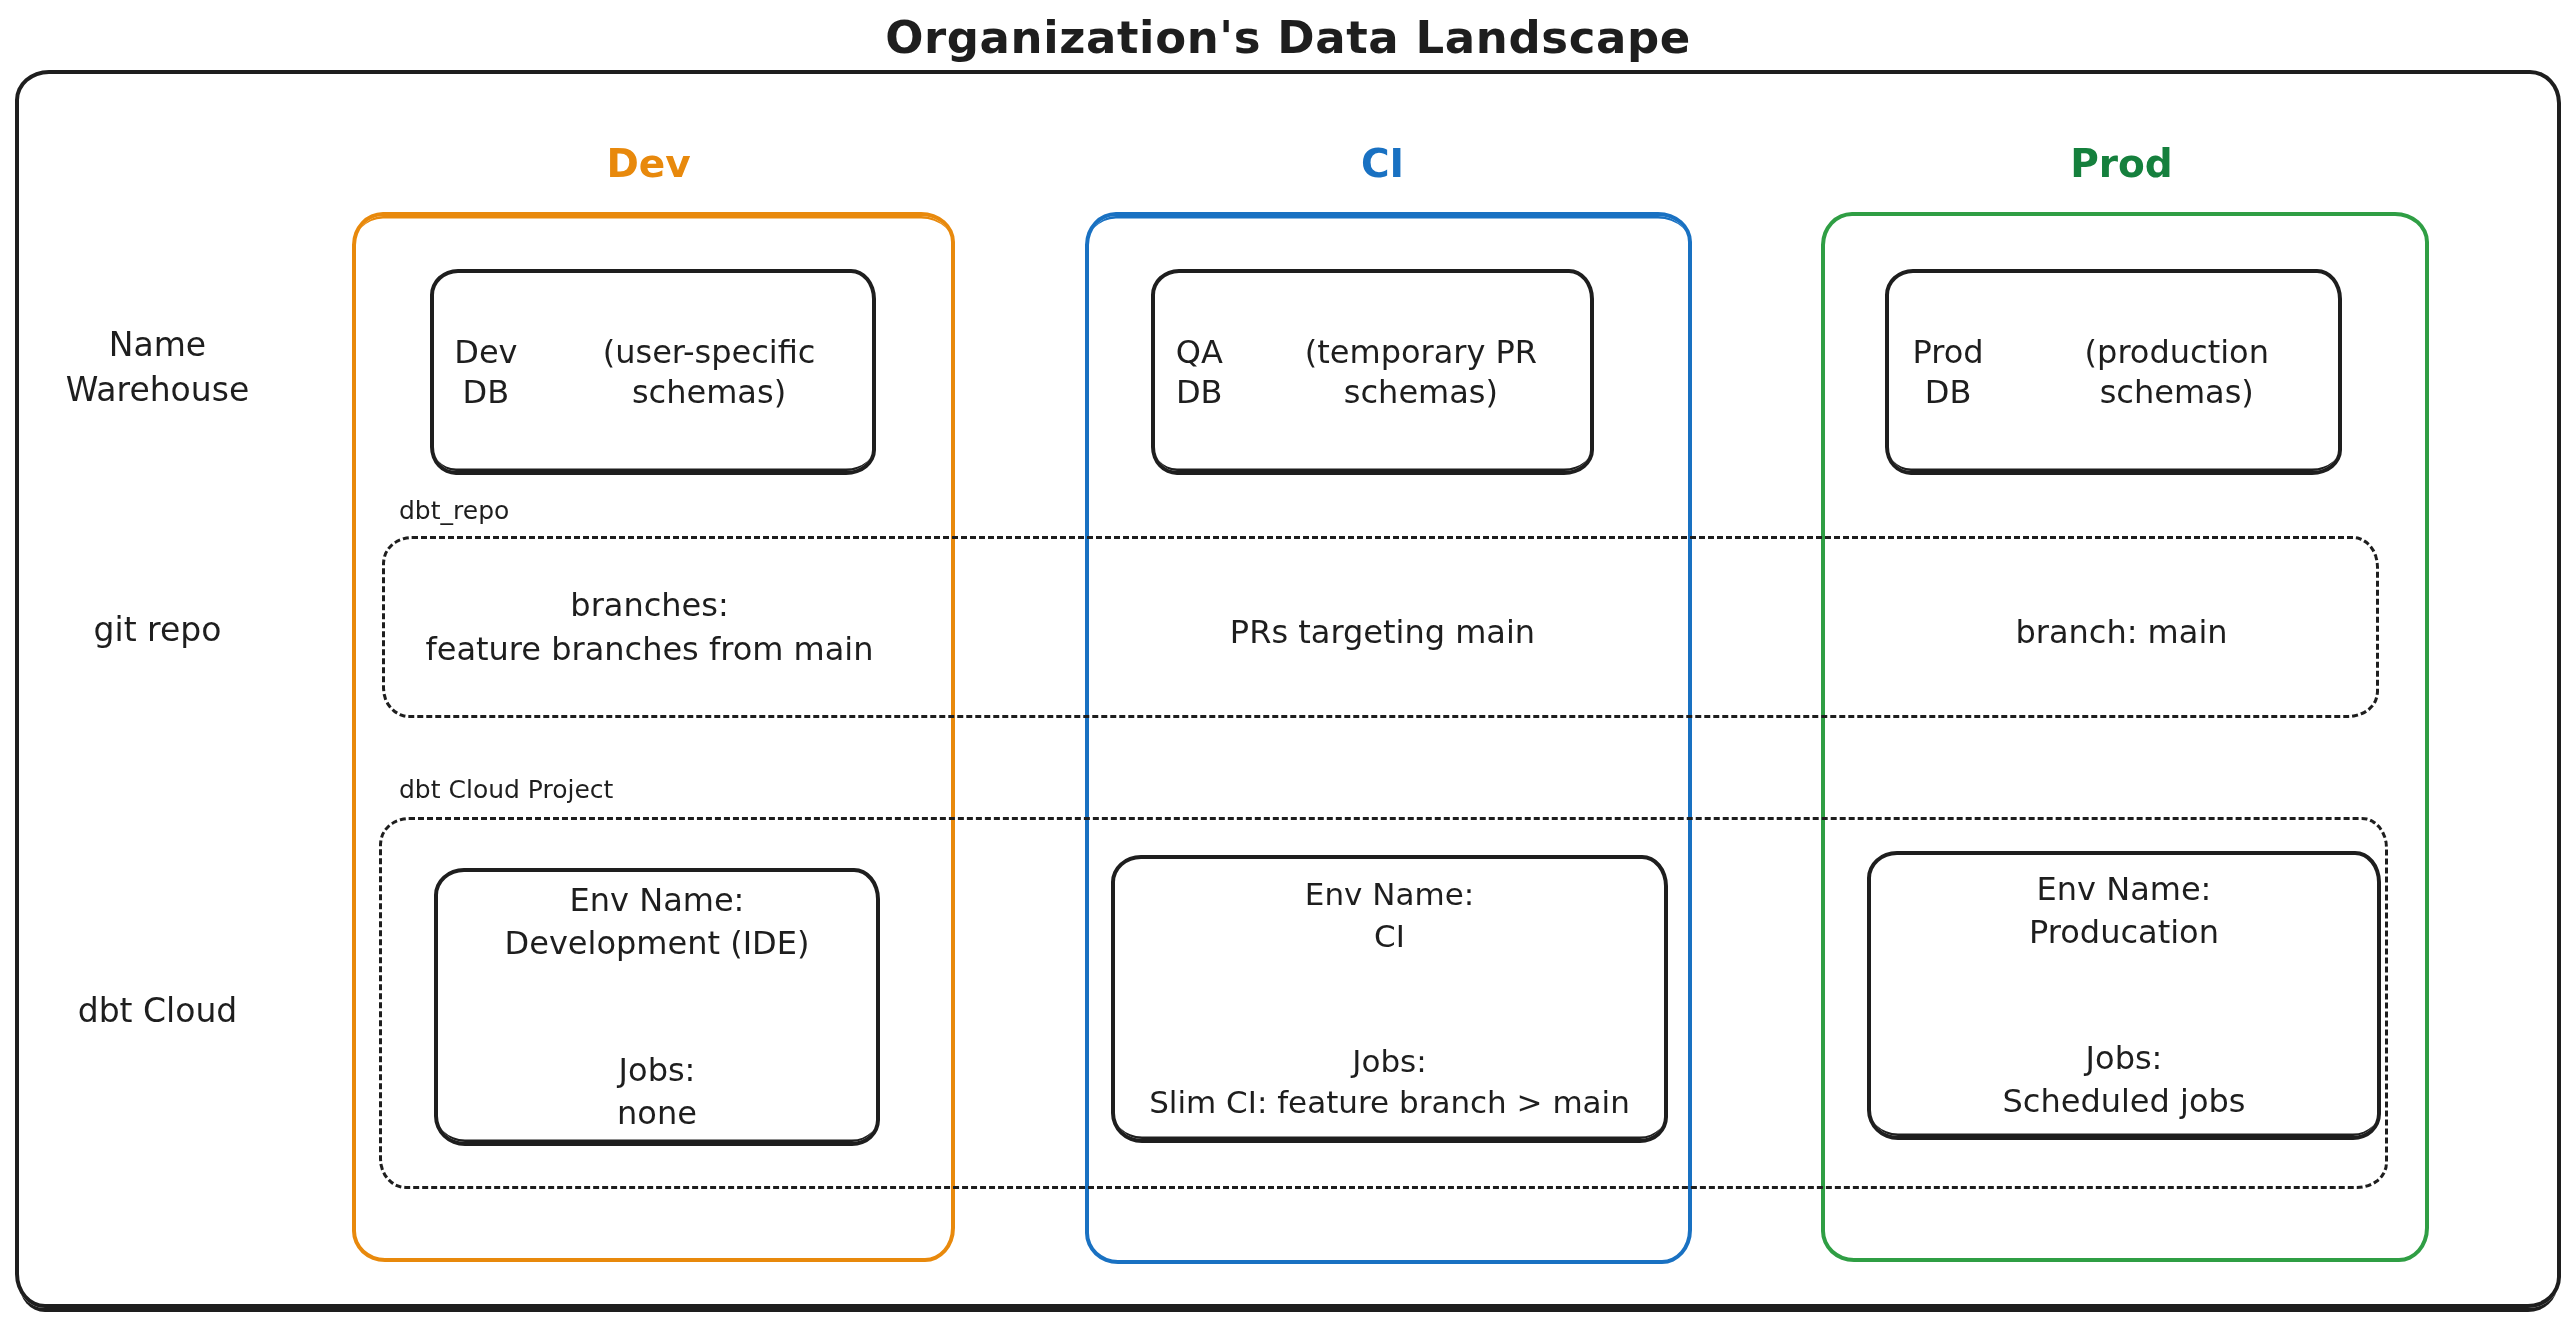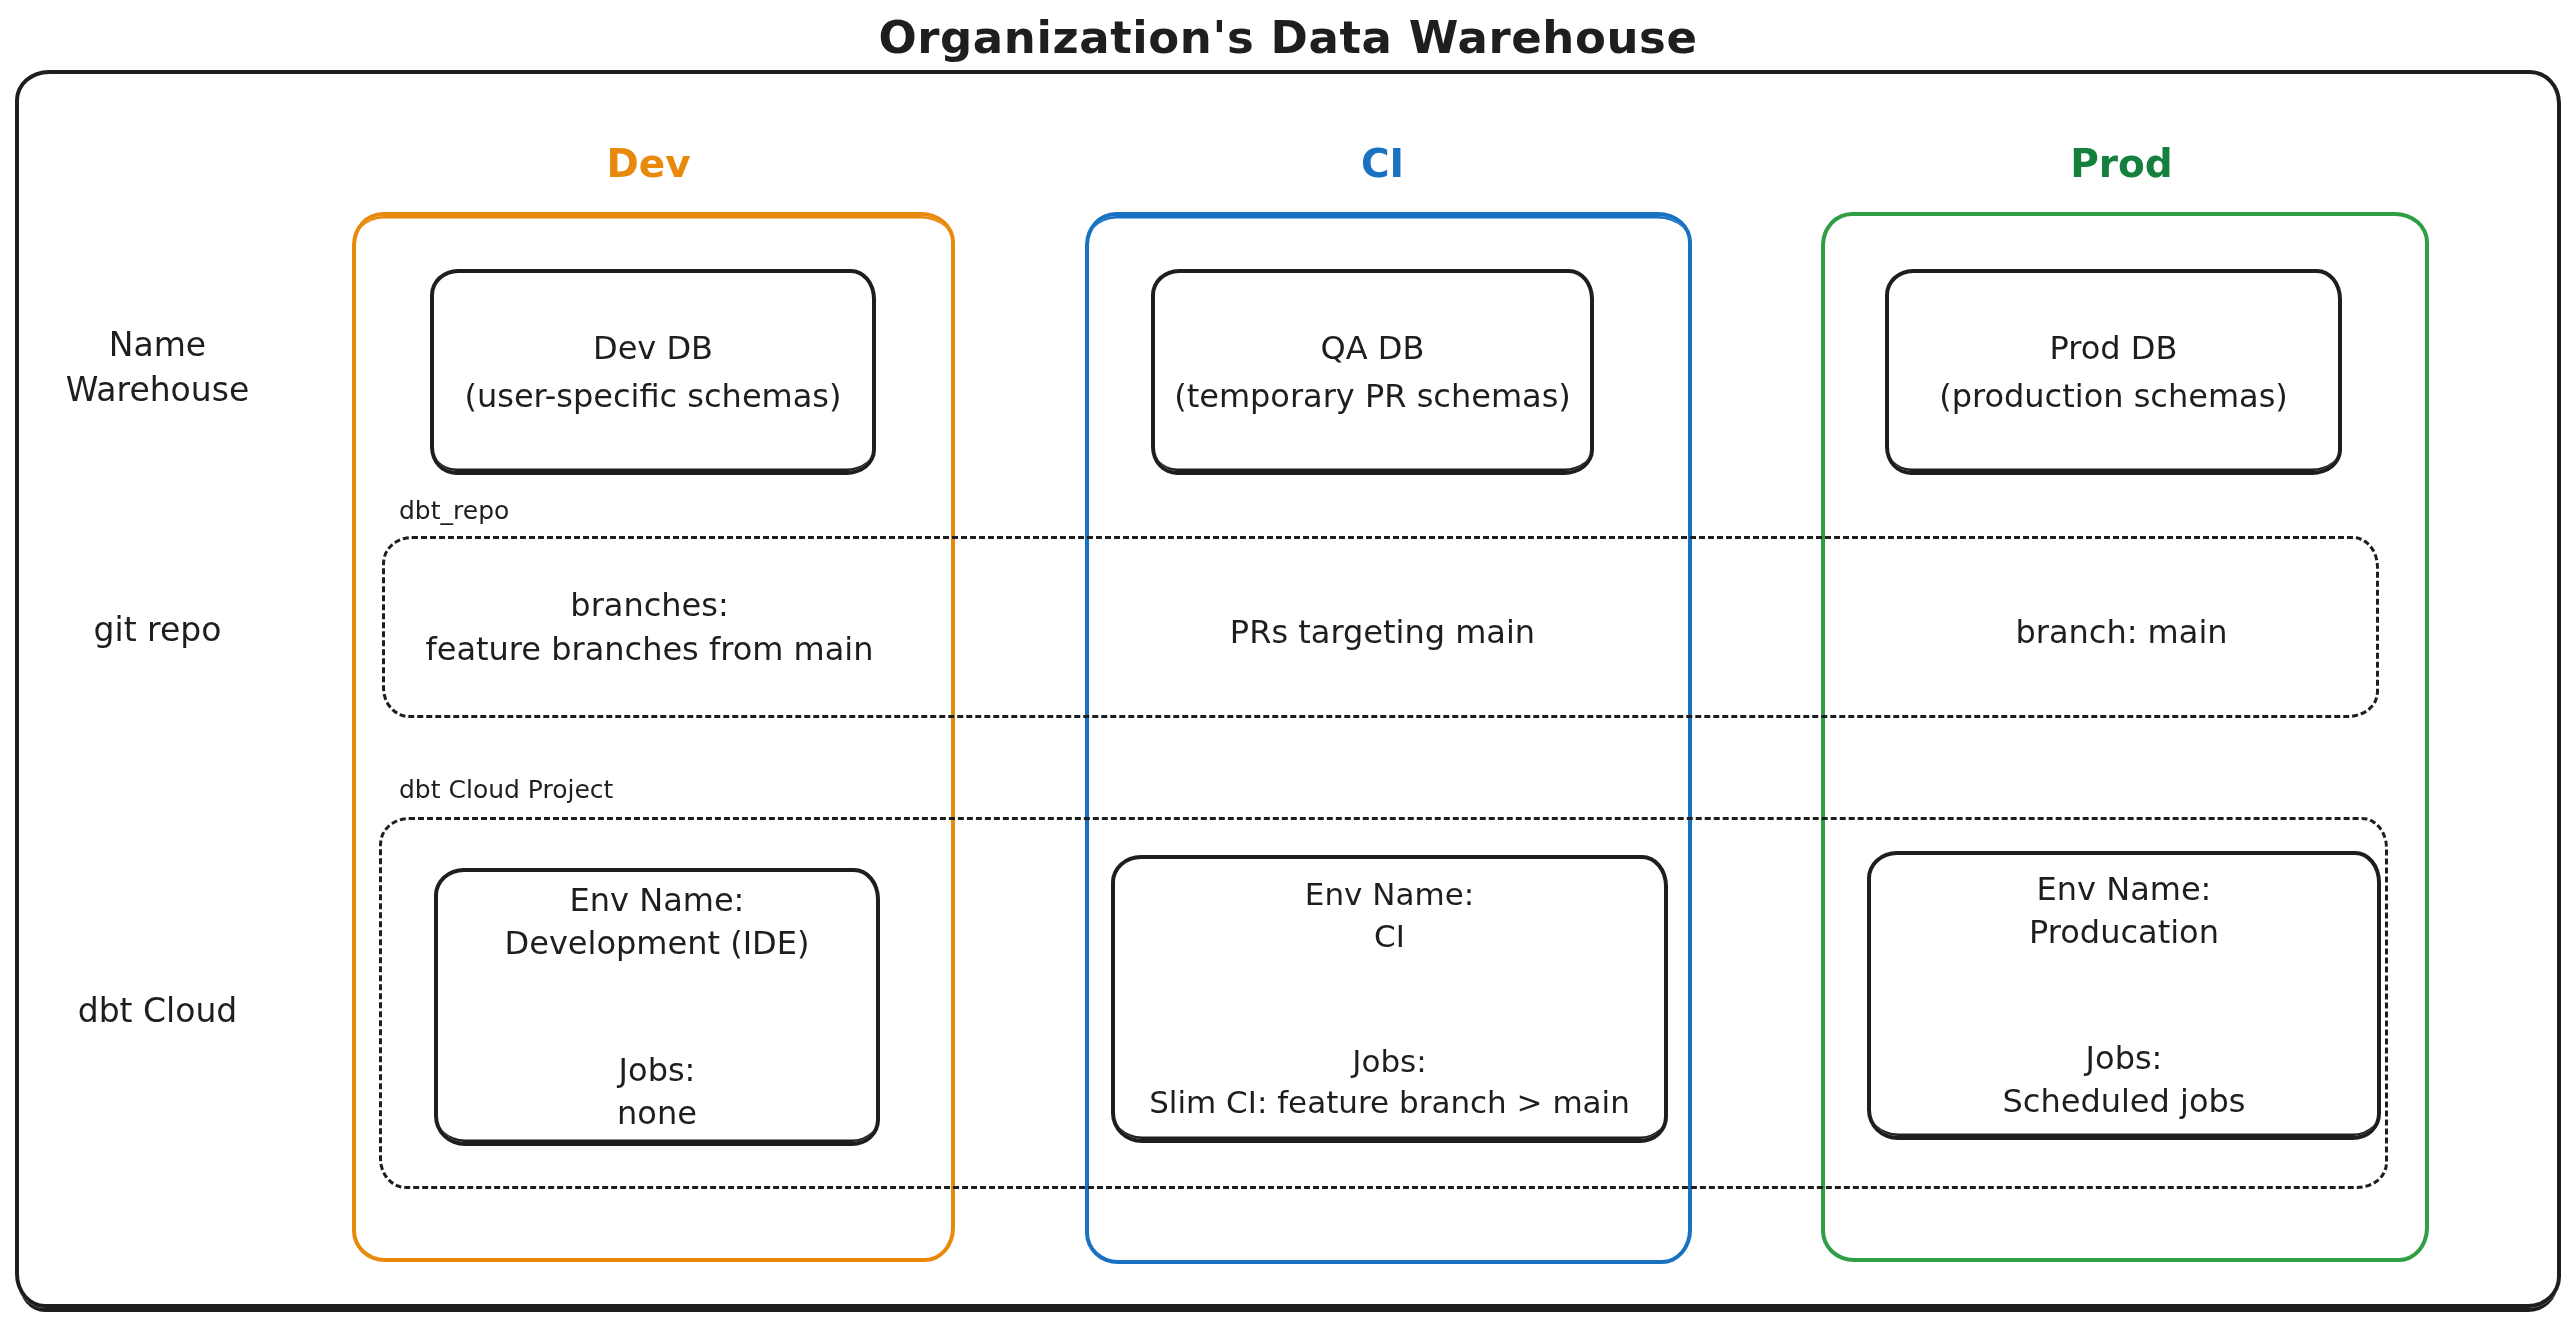--- a/index.html
+++ b/index.html
@@ -48,21 +48,21 @@
   .col-dev  { left: 352px;  width: 595px; border: 4.1px solid #e8890c; box-shadow: inset 0 6.5px 0 -4.1px #e8890c; }
   .col-ci   { left: 1085px; width: 599px; height: 1044px; border: 4.1px solid #1971c2; box-shadow: inset 0 6.5px 0 -4.1px #1971c2; }
   .col-prod { left: 1821px; width: 600px; border: 4.1px solid #2f9e44; }
 
   
   .db-box {
     top: 269px; height: 198px;
     border: 4.1px solid #1e1e1e;
     border-radius: 28px 25px 30px 26px / 26px 30px 25px 28px;
     box-shadow: inset 0 -6px 0 -3.6px #1e1e1e;
-    display: flex; flex-direction: column;
+    display: flex; 
     align-items: center; justify-content: center;
     gap: 8.3px;
     font-size: 32px; line-height: 1.25;
     text-align: center;
   }
   .db-dev  { left: 430px;  width: 438px; }
   .db-ci   { left: 1151px; width: 435px; }
   .db-prod { left: 1885px; width: 449px; }
 
   
@@ -111,21 +111,21 @@
   }
   .env-dev  { left: 434px;  top: 868px; width: 438px; height: 270px; }
   .env-ci   { left: 1111px; top: 855px; width: 549px; height: 280px; font-size: 31px; }
   .env-prod { left: 1867px; top: 851px; width: 506px; height: 281px; }
   .env-spacer { height: 83px; }
   .env-line { padding: 0 9.5px; }
 </style>
 </head>
 <body>
 
-<div class="abs title">Organization's Data Warehouse</div>
+<div class="abs title">Organization's Data Landscape</div>
 
 <div class="abs frame-outer"></div>
 
 <div class="abs row-label row-label-dw">Name
 Warehouse</div>
 <div class="abs row-label row-label-git">git repo</div>
 <div class="abs row-label row-label-dbt">dbt Cloud</div>
 
 <div class="abs col-header col-header-dev">Dev</div>
 <div class="abs col-header col-header-ci">CI</div>

